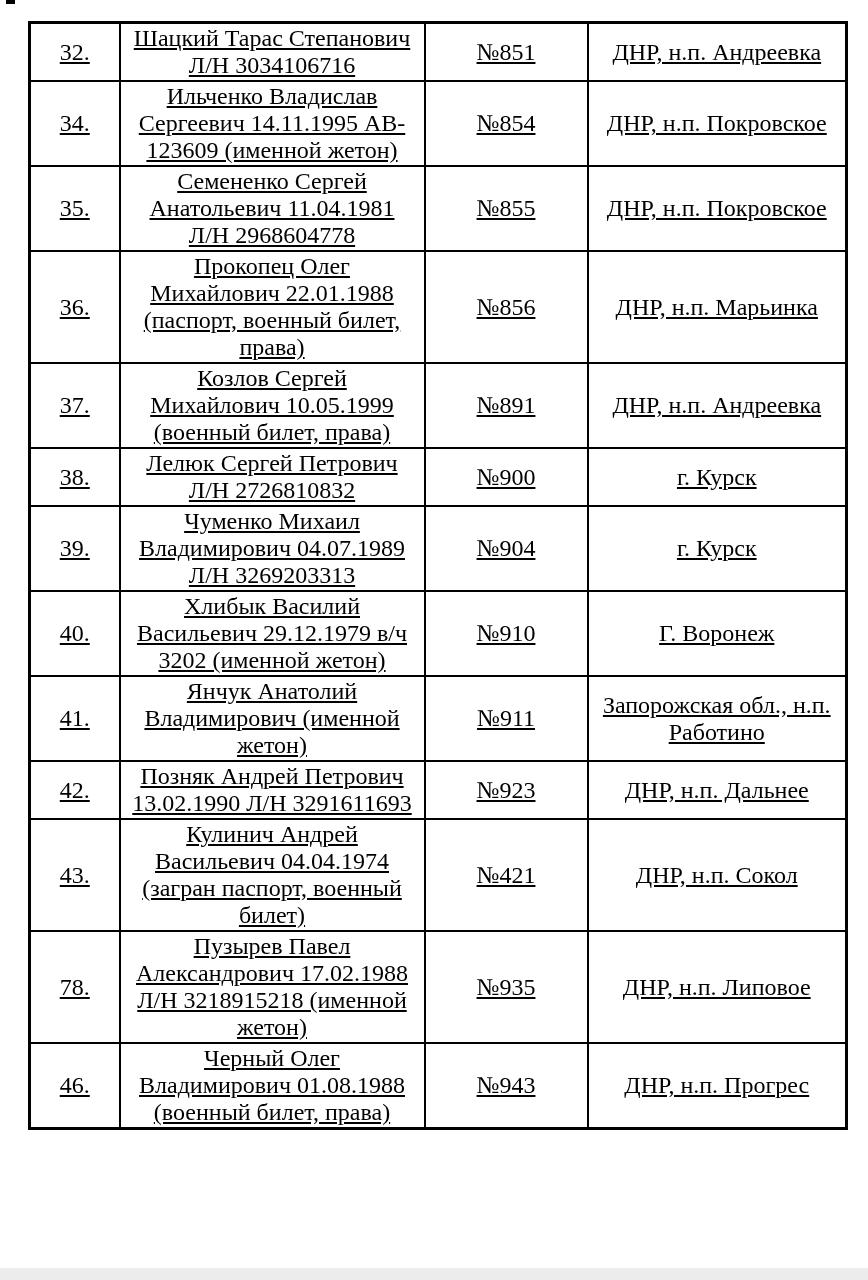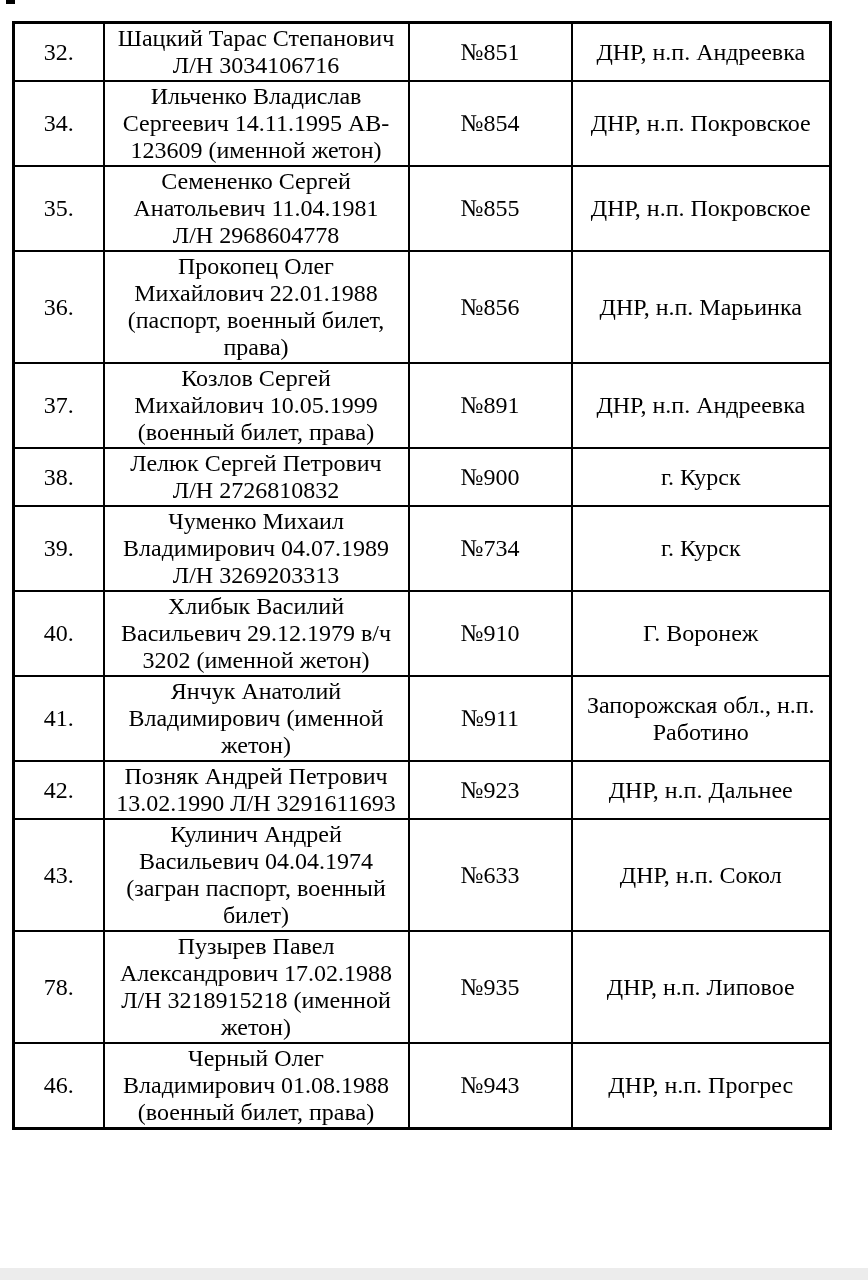--- a/index.html
+++ b/index.html
@@ -17,26 +17,27 @@
     width: 868px;
     height: 1280px;
     background: var(--bg-color);
     position: relative;
     overflow: hidden;
     font-family: "Liberation Serif", "DejaVu Serif", serif;
     color: var(--text-color);
   }
   .doc-table {
     position: absolute;
-    left: 12px;
+    left: 28px;
     top: 21px;
     width: 817px;
     border-collapse: collapse;
     table-layout: fixed;
     border: 3px solid var(--border-color);
+    text-decoration: underline;
   }
   .doc-table td {
     border: 2px solid var(--border-color);
     text-align: center;
     vertical-align: middle;
     font-size: 24px;
     line-height: 27px;
     white-space: pre-line;
     padding: 1px 2px;
     overflow: hidden;
@@ -120,21 +121,21 @@
         <td>Лелюк Сергей Петрович
 Л/Н 2726810832</td>
         <td>№900</td>
         <td>г. Курск</td>
       </tr>
       <tr>
         <td>39.</td>
         <td>Чуменко Михаил
 Владимирович 04.07.1989
 Л/Н 3269203313</td>
-        <td>№734</td>
+        <td>№904</td>
         <td>г. Курск</td>
       </tr>
       <tr>
         <td>40.</td>
         <td>Хлибык Василий
 Васильевич 29.12.1979 в/ч
 3202 (именной жетон)</td>
         <td>№910</td>
         <td>Г. Воронеж</td>
       </tr>
@@ -153,21 +154,21 @@
 13.02.1990 Л/Н 3291611693</td>
         <td>№923</td>
         <td>ДНР, н.п. Дальнее</td>
       </tr>
       <tr>
         <td>43.</td>
         <td>Кулинич Андрей
 Васильевич 04.04.1974
 (загран паспорт, военный
 билет)</td>
-        <td>№633</td>
+        <td>№421</td>
         <td>ДНР, н.п. Сокол</td>
       </tr>
       <tr>
         <td>78.</td>
         <td>Пузырев Павел
 Александрович 17.02.1988
 Л/Н 3218915218 (именной
 жетон)</td>
         <td>№935</td>
         <td>ДНР, н.п. Липовое</td>

